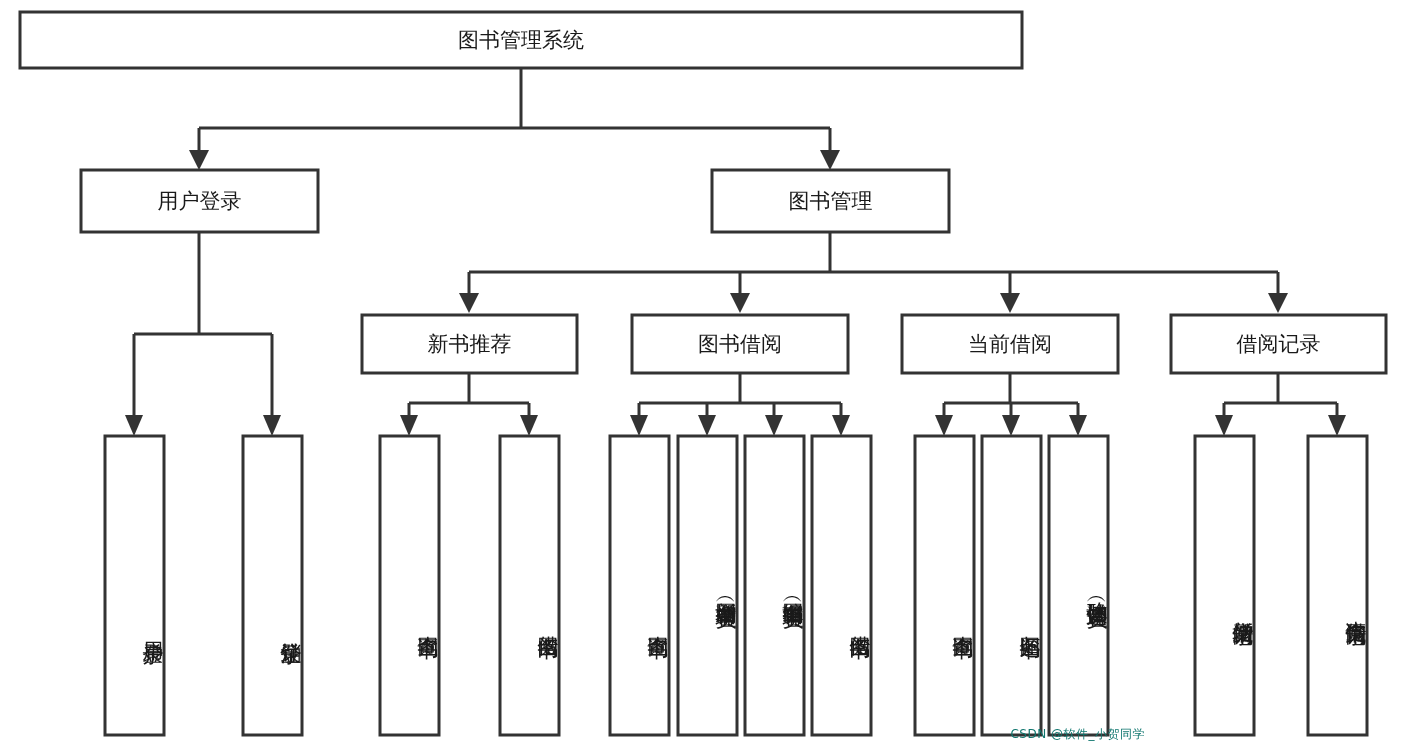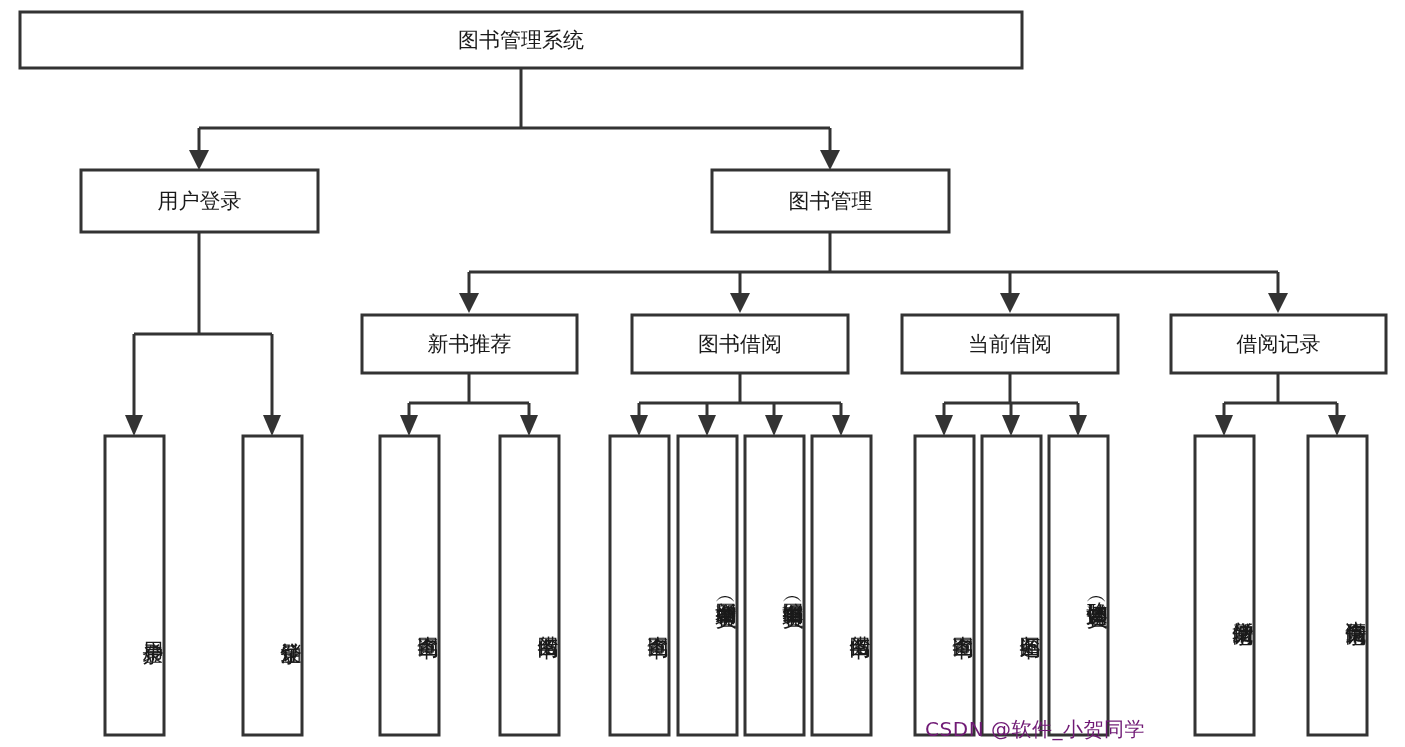--- a/index.html
+++ b/index.html
@@ -63,22 +63,22 @@
     align-items: flex-start;
     justify-content: center;
     white-space: nowrap;
     pointer-events: none;
   }
   .watermark {
     position: absolute;
     right: 8px;
     bottom: 4px;
     font-family: "DejaVu Sans", "Liberation Sans", sans-serif;
-    font-size: 20px;
-    color: #701a75;
+    font-size: 12px;
+    color: #0f766e;
     letter-spacing: 0.5px;
     white-space: nowrap;
   }
 </style>
 </head>
 <body>
 
 <div id="diagram-root">
 
   <svg class="diagram" viewBox="0 0 1405 747" xmlns="http://www.w3.org/2000/svg">

